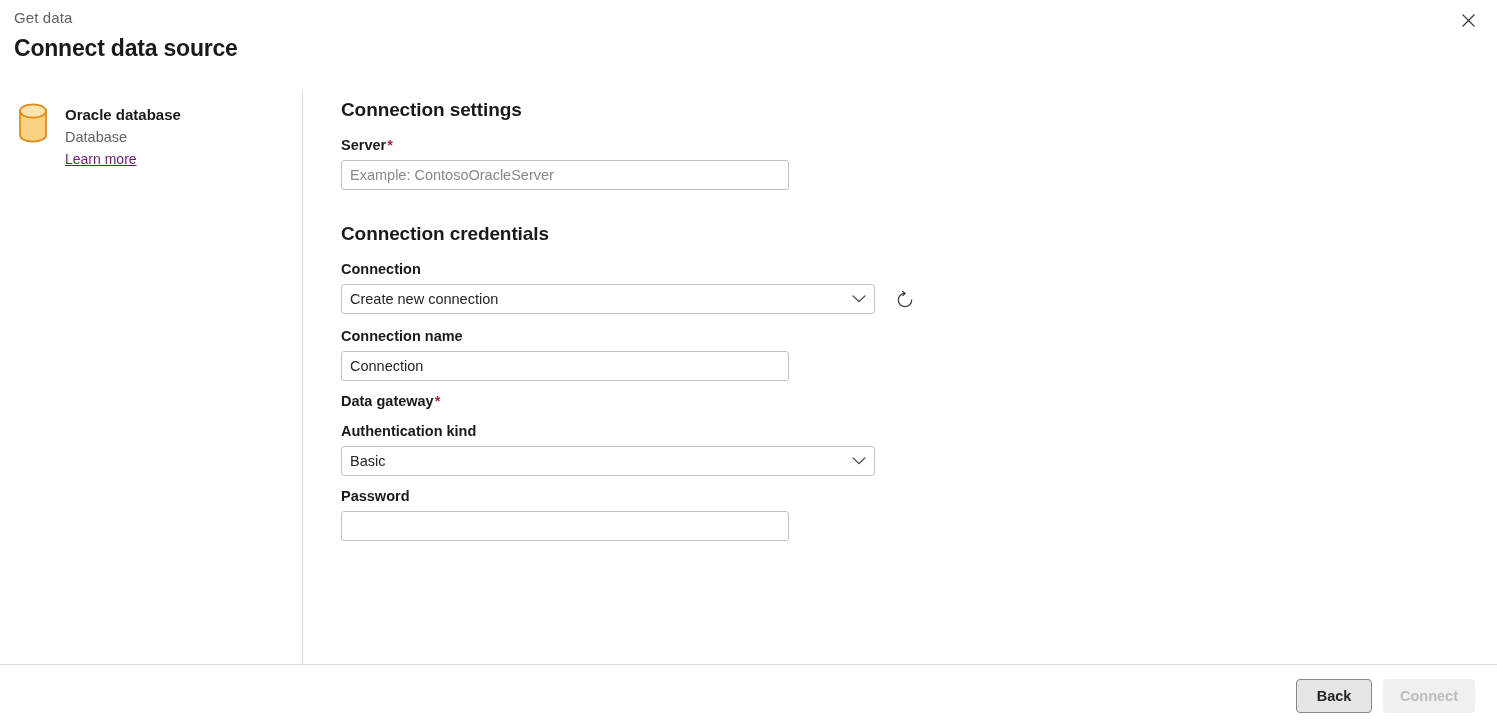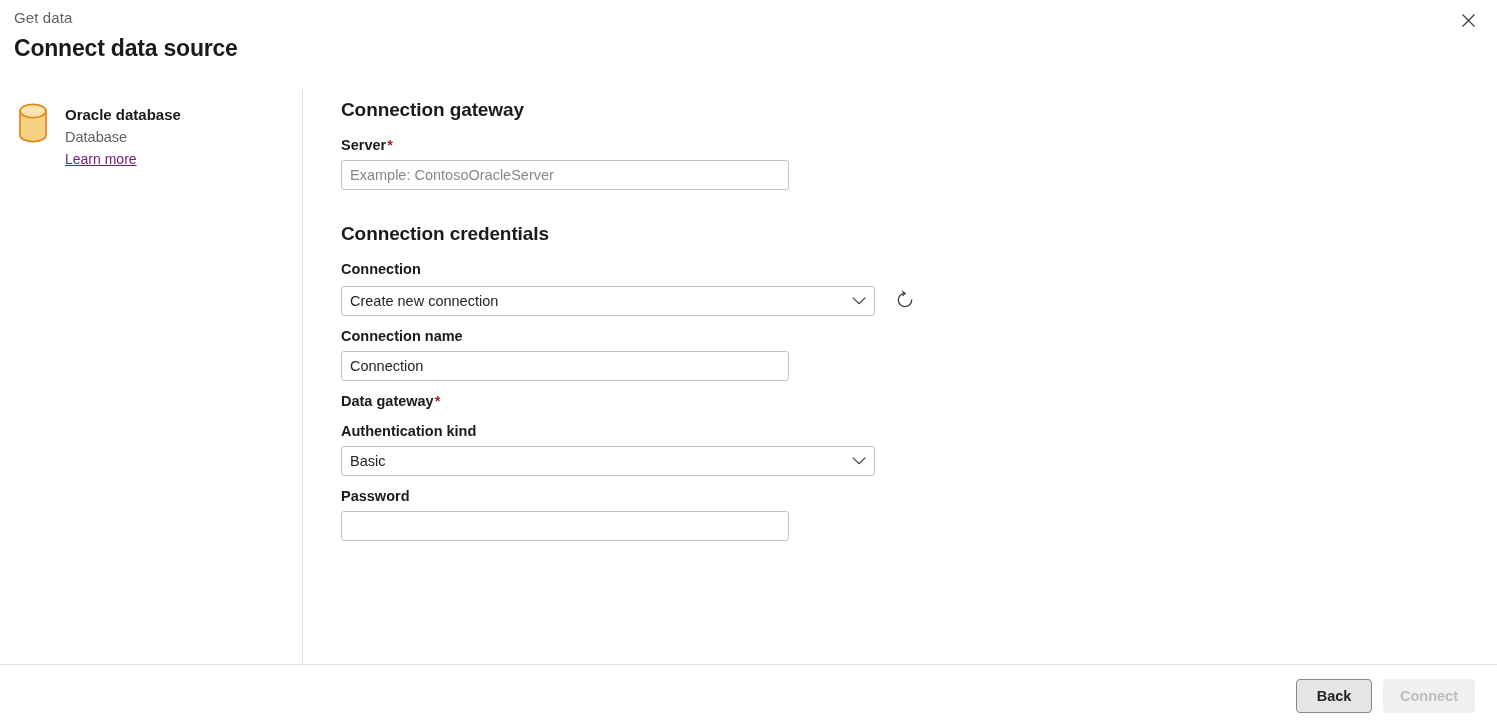--- a/index.html
+++ b/index.html
@@ -133,21 +133,21 @@
     font-size: 14.5px;
     font-weight: bold;
     color: #1b1a19;
     line-height: 20px;
     margin-bottom: 5px;
   }
   .req { color: #a4262c; font-weight: bold; margin-left: 1px; }
 
   .control-row {
     display: flex;
-    align-items: flex-end;
+    align-items: flex-start;
     gap: 0px;
   }
 
   .text-input {
     width: 448px;
     height: 30px;
     border: 1px solid #c4c2c0;
     border-radius: 3px;
     background: #ffffff;
     font-family: "Liberation Sans", sans-serif;
@@ -265,21 +265,21 @@
       <div class="source-meta">
         <div class="source-name">Oracle database</div>
         <div class="source-type">Database</div>
         <a class="learn-more">Learn more</a>
       </div>
     </div>
   </div>
 
   <div class="right-panel">
 
-    <div class="section-title first">Connection gateway</div>
+    <div class="section-title first">Connection settings</div>
 
     <div class="field">
       <div class="field-label">
         <span>Server</span><span class="req">*</span>
       </div>
       <div class="control-row">
         <input class="text-input" type="text" placeholder="Example: ContosoOracleServer" style="">
       </div>
     </div>
 

